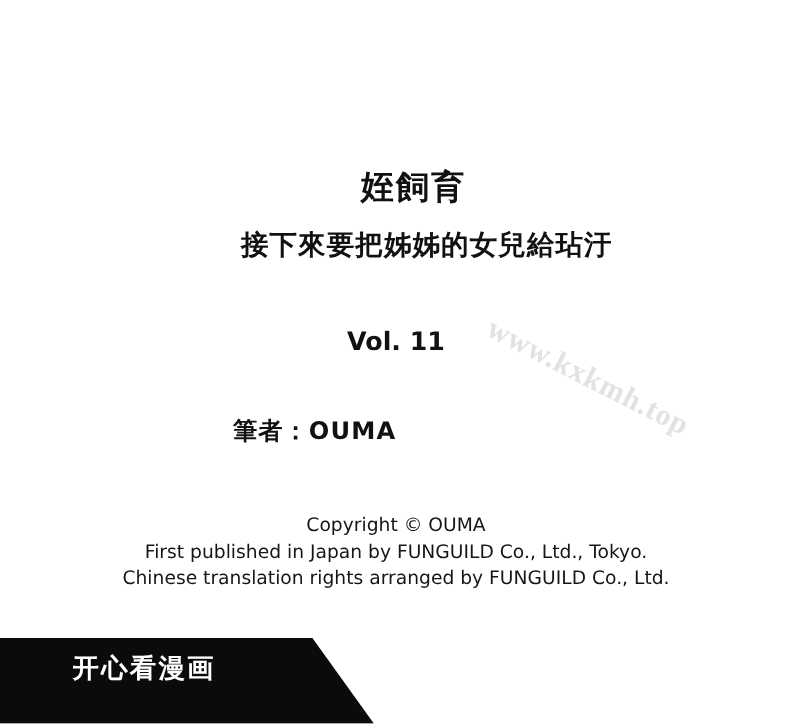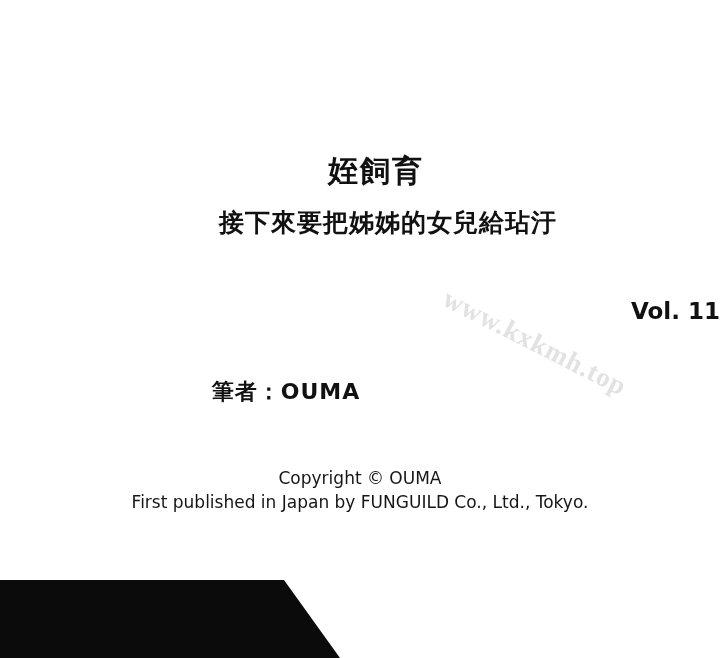--- a/index.html
+++ b/index.html
@@ -83,21 +83,20 @@
   }
   .volume {
     font-family: "DejaVu Sans", "Liberation Sans", sans-serif;
     font-weight: bold;
     font-size: 23px;
     color: #111111;
     position: absolute;
     left: 0;
     top: 298px;
     width: 720px;
-    text-align: right;
   }
   .author {
     font-family: "DejaVu Sans", "Liberation Sans", sans-serif;
     font-weight: bold;
     font-size: 22px;
     color: #111111;
     position: absolute;
     left: 0;
     top: 377px;
     width: 572px;
@@ -176,19 +175,21 @@
   <div class="title-block">
     <div class="main-title">姪飼育</div>
     <div class="subtitle">接下來要把姊姊的女兒給玷汙</div>
     <div class="volume">Vol. 11</div>
     <div class="author">筆者：OUMA</div>
   </div>
 
   <div class="copyright">
     <div>Copyright © OUMA</div>
     <div>First published in Japan by FUNGUILD Co., Ltd., Tokyo.</div>
+    <div>Chinese translation rights arranged by FUNGUILD Co., Ltd.</div>
   </div>
 
   <div class="banner">
     <div class="banner-shape"></div>
+    <div class="banner-site">开心看漫画</div>
   </div>
 
 </div>
 
 </body></html>

